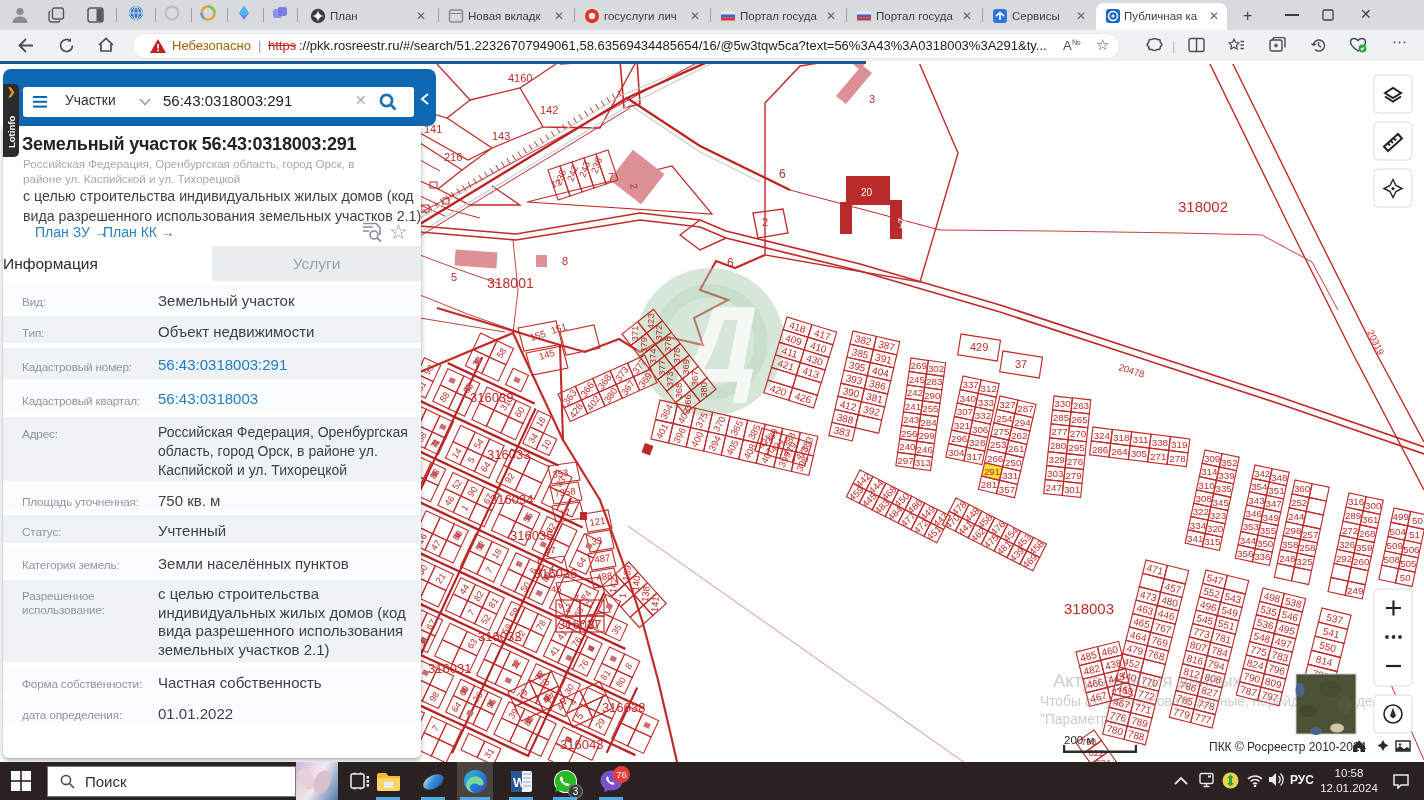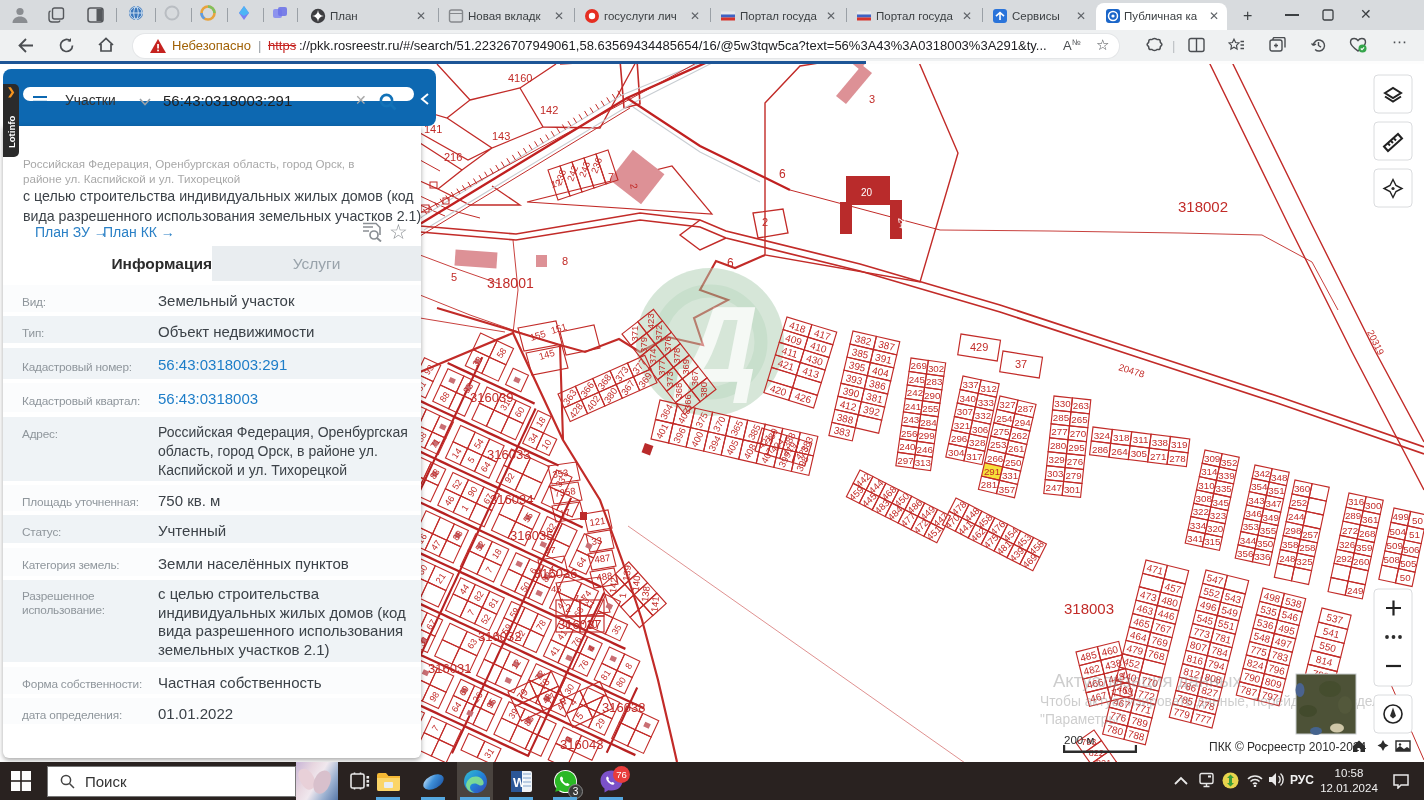--- a/index.html
+++ b/index.html
@@ -14,21 +14,21 @@
 .sep{top:8px;width:1px;height:14px;background:#9aa0a6}
 .ticon{top:5px;width:16px;height:16px}
 #pill{left:133px;top:34px;width:986px;height:24px;background:#fff;border-radius:13px;box-shadow:0 0 0 1px #e4e6e8}
 .ut{font-size:13px;color:#202124;white-space:nowrap}
 #taskbar{left:0;top:762px;width:1424px;height:38px;background:#292220;color:#fff}
 #tsearch{left:47px;top:766px;width:249px;height:31px;background:#fff;border:1px solid #777;display:flex;align-items:center}
 .tbi{top:769px;width:25px;height:25px}
 .ul{top:797px;height:3px;width:24px;background:#55a8e0}
 #panelhead{left:3px;top:69px;width:433px;height:57px;background:#0d68b1;border-radius:8px 8px 8px 0}
 #panelbody{left:3px;top:126px;width:418px;height:632px;background:#fff;border-radius:0 0 6px 6px;box-shadow:0 2px 5px rgba(0,0,0,.35)}
-#searchbox{left:20px;top:18px;width:391px;height:14px;background:#fff;border-radius:8px}
+#searchbox{left:20px;top:18px;width:391px;height:30px;background:#fff;border-radius:3px}
 #ribbon{left:3px;top:84px;width:16px;height:73px;background:#2b2b2b;border-radius:0 5px 5px 0;z-index:30}
 .row{position:relative;margin-bottom:4.4px;padding:6px 10px 6px 19px;display:flex}
 .row .lb{width:136px;flex:none;font-size:11.8px;color:#8f969c;padding-top:4px;line-height:14px;letter-spacing:-0.2px}
 .row .vl{font-size:15px;color:#3c4248;line-height:19px}
 .row .lk{font-size:15px;color:#1d7dc8}
 .rg{background:#eff3f6}
 .rw{background:#fbfcfd}
 svg text{font-family:"Liberation Sans",sans-serif}
 </style></head>
 <body>
@@ -1458,33 +1458,34 @@
   <svg class="a" style="left:355px;top:5px" width="20" height="20" viewBox="0 0 20 20">
         <circle cx="8.5" cy="8.5" r="5.6" stroke="#1272b8" stroke-width="2.6" fill="none"></circle>
         <path d="M12.8 12.8 17.5 17.5" stroke="#1272b8" stroke-width="2.8"></path>
       </svg>
  </div>
  <svg class="a" style="left:417px;top:24px" width="10" height="12" viewBox="0 0 10 12">
       <path d="M8 1 2 6 8 11" stroke="#fff" stroke-width="2" fill="none"></path>
     </svg>
 </div>
 <div class="a" id="panelbody">
+ <div class="a" style="left:19px;top:8px;font-size:18px;font-weight:bold;color:#222;letter-spacing:-0.2px">Земельный участок 56:43:0318003:291</div>
  <div class="a" style="left:20px;top:30px;width:368px;font-size:11.6px;color:#a8a8a8;line-height:15px">Российская Федерация, Оренбургская область, город Орск, в районе ул. Каспийской и ул. Тихорецкой</div>
  <div class="a" style="left:20px;top:60px;width:402px;font-size:14.2px;color:#3c4248;line-height:20px">с целью строительства индивидуальных жилых домов (код вида разрешенного использования земельных участков 2.1)</div>
  <div class="a" style="left:32px;top:98px;font-size:14px;color:#2a80c6">План ЗУ <span style="font-size:14px">→</span></div>
  <div class="a" style="left:100px;top:98px;font-size:14px;color:#2a80c6">План КК <span style="font-size:14px">→</span></div>
  <svg class="a" style="left:358px;top:96px" width="22" height="20" viewBox="0 0 22 20">
       <path d="M2 5h10M2 9h6" stroke="#8a8f94" stroke-width="1.6"></path>
       <path d="M2 1.5h13l4 4V13" stroke="#8a8f94" stroke-width="1.6" fill="none"></path>
       <circle cx="13" cy="13" r="4" stroke="#8a8f94" stroke-width="1.7" fill="none"></circle>
       <path d="M16 16 20 19.5" stroke="#8a8f94" stroke-width="1.9"></path>
     </svg>
  <div class="a" style="left:386px;top:94px;font-size:21px;color:#909498">☆</div>
 
- <div class="a" style="left:0;top:120px;width:209px;height:35px;background:#fff;text-align:right;font-weight:bold;font-size:15.5px;color:#2b2b2b;line-height:35px">Информация</div>
+ <div class="a" style="left:0;top:120px;width:209px;height:35px;background:#fff;text-align:left;font-weight:normal;font-size:15.5px;color:#2b2b2b;line-height:35px">Информация</div>
  <div class="a" style="left:209px;top:120px;width:209px;height:35px;background:#e9edf0;text-align:center;font-size:15.5px;color:#99a3ab;line-height:35px">Услуги</div>
  <div class="a" id="rows" style="left:0;top:159px;width:418px">
   <div class="row rw" style="height:27px">
         <div class="lb">Вид:</div>
         <div class="vl">Земельный участок</div>
       </div>
   <div class="row rg" style="height:27px">
         <div class="lb">Тип:</div>
         <div class="vl">Объект недвижимости</div>
       </div>

